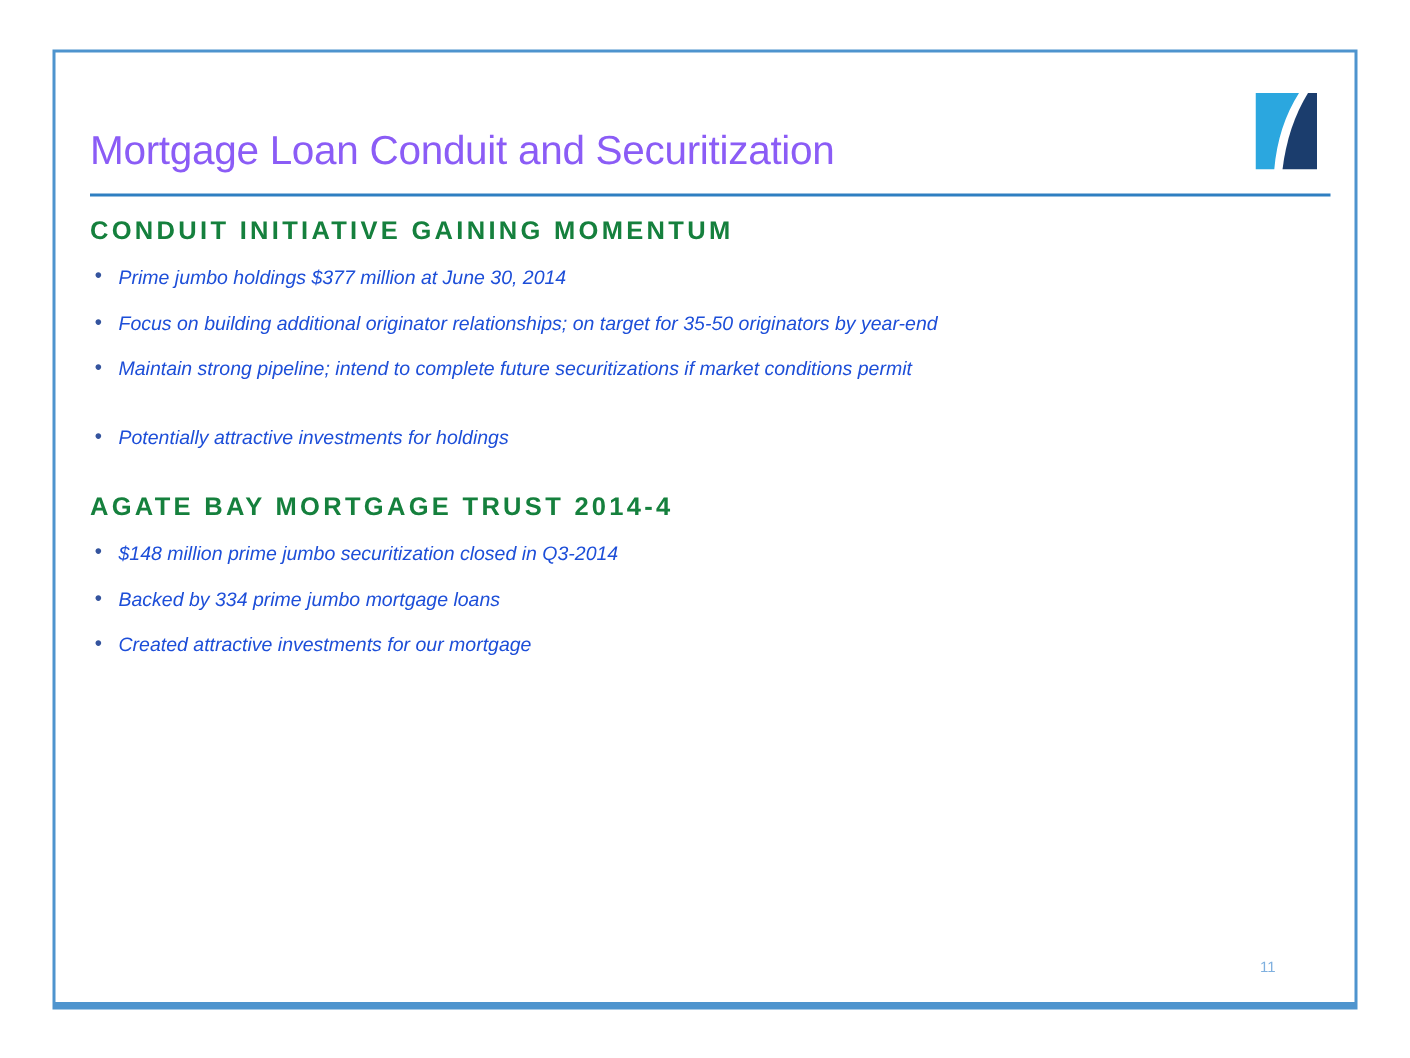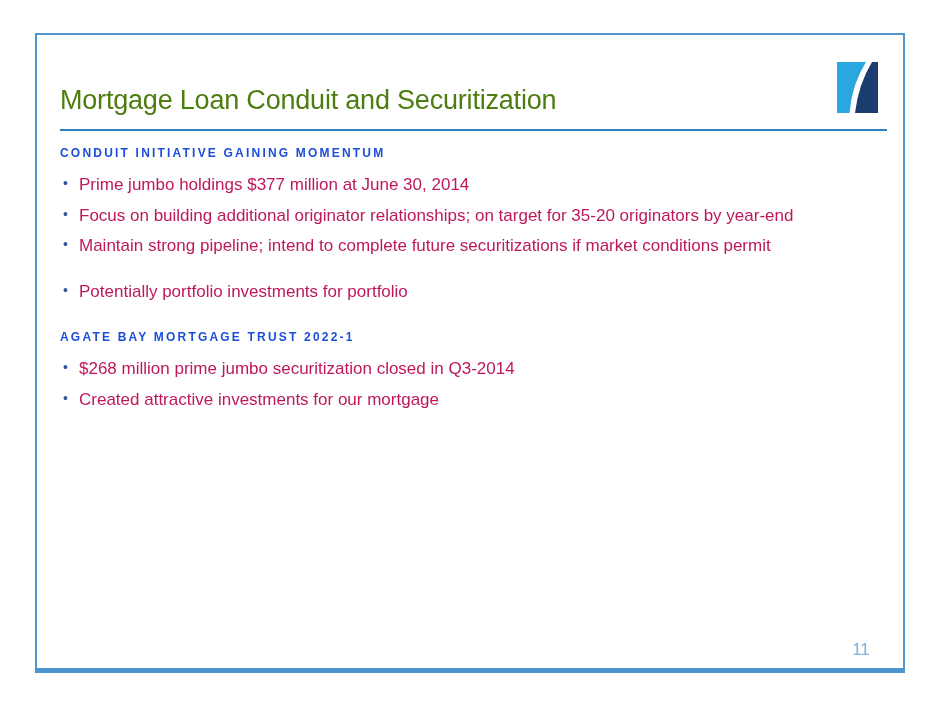--- a/index.html
+++ b/index.html
@@ -18,70 +18,71 @@
     border-bottom-width: 5px;
     background: #ffffff;
   }
   .slide-title {
     position: absolute;
     left: 60px; top: 84px;
     width: 700px;
     font-size: 27px;
     line-height: 32px;
     letter-spacing: -0.2px;
-    color: #4d7c0f;
+    color: #8b5cf6;
     font-weight: 400;
   }
   .title-divider {
     position: absolute;
     left: 60px; top: 129px;
     width: 827px; height: 2px;
     background: #2E7FC1;
   }
   .logo {
     position: absolute;
     left: 837px; top: 62px;
     width: 41px; height: 51px;
   }
   .content {
     position: absolute;
     left: 60px; top: 146px;
     width: 810px;
   }
   .section { margin-bottom: 31px; }
   .section-heading {
-    font-size: 12px;
+    font-size: 17px;
     line-height: 15px;
     font-weight: 700;
     letter-spacing: 2.2px;
-    color: #1d4ed8;
+    color: #15803d;
     margin: 0 0 16px 0;
   }
   .bullet-list { list-style: none; }
   .bullet-item {
     position: relative;
     padding-left: 19px;
-    font-size: 17px;
+    font-size: 13px;
     line-height: 15px;
-    color: #be185d;
+    color: #1d4ed8;
     margin-bottom: 15.5px;
+    font-style: italic;
   }
   .bullet-item::before {
     content: "\2022";
     position: absolute;
     left: 3px; top: -1px;
     color: #34549E;
     font-size: 14px;
   }
   .page-number {
     position: absolute;
     left: 840px; top: 640px;
     width: 42px;
-    text-align: center;
-    font-size: 17px;
+    text-align: left;
+    font-size: 10px;
     color: #7FB0DF;
   }
 </style>
 </head>
 <body>
 
 <div class="slide">
 
   <div class="slide-frame"></div>
 
@@ -93,35 +94,36 @@
     <path fill="#2BA7DF" d="M0 0 H29 Q15 22 12.5 51 H0 Z"></path>
     <path fill="#1B3D6D" d="M35 0 H41 V51 H18 Q21.5 22 35 0 Z"></path>
   </svg>
 
   <div class="content">
 
     <div class="section">
       <h2 class="section-heading">CONDUIT INITIATIVE GAINING MOMENTUM</h2>
       <ul class="bullet-list">
         <li class="bullet-item">Prime jumbo holdings $377 million at June 30, 2014</li>
-        <li class="bullet-item">Focus on building additional originator relationships; on target for 35-20 originators by year-end</li>
+        <li class="bullet-item">Focus on building additional originator relationships; on target for 35-50 originators by year-end</li>
         <li class="bullet-item">Maintain strong pipeline; intend to complete future securitizations if market conditions permit</li>
       </ul>
     </div>
 
     <div class="section">
       <ul class="bullet-list">
-        <li class="bullet-item">Potentially portfolio investments for portfolio</li>
+        <li class="bullet-item">Potentially attractive investments for holdings</li>
       </ul>
     </div>
 
     <div class="section">
-      <h2 class="section-heading">AGATE BAY MORTGAGE TRUST 2022-1</h2>
+      <h2 class="section-heading">AGATE BAY MORTGAGE TRUST 2014-4</h2>
       <ul class="bullet-list">
-        <li class="bullet-item">$268 million prime jumbo securitization closed in Q3-2014</li>
+        <li class="bullet-item">$148 million prime jumbo securitization closed in Q3-2014</li>
+        <li class="bullet-item">Backed by 334 prime jumbo mortgage loans</li>
         <li class="bullet-item">Created attractive investments for our mortgage</li>
       </ul>
     </div>
 
   </div>
 
   <div class="page-number">11</div>
 
 </div>
 

